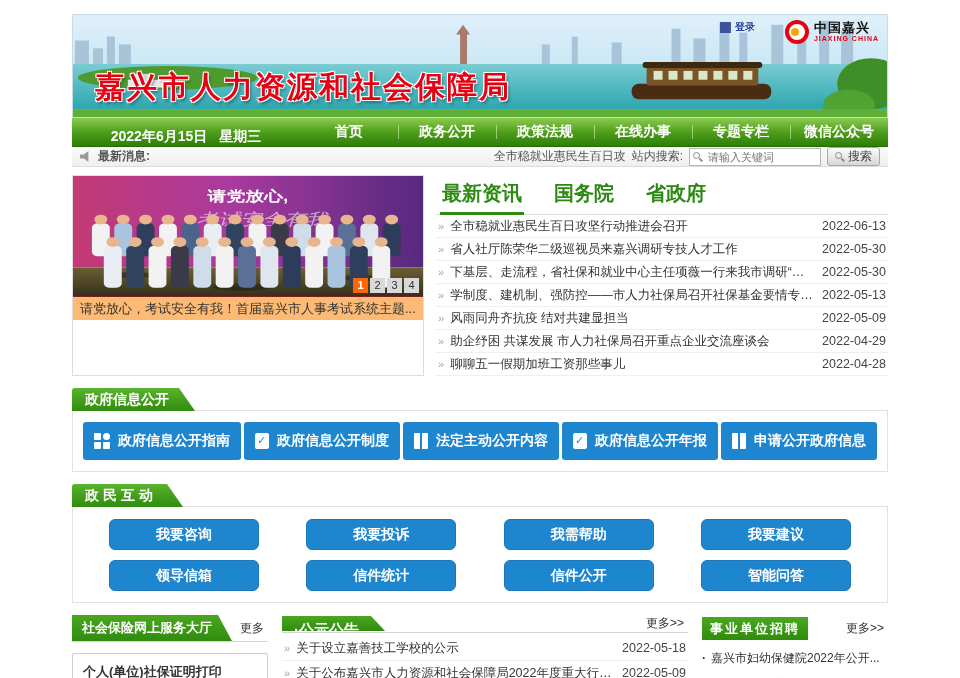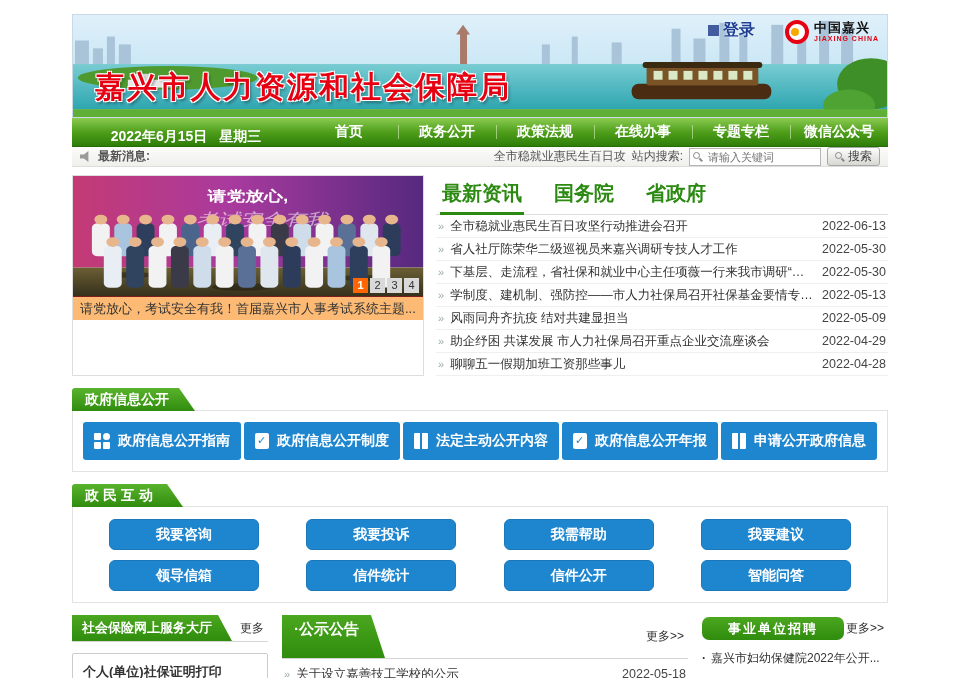--- a/index.html
+++ b/index.html
@@ -8,21 +8,21 @@
   .page { width:960px; height:678px; background:#fff; overflow:hidden; position:relative; margin:0 auto; }
   .wrap { width:816px; margin:0 auto; }
 
   
   .banner { margin-top:14px; height:104px; position:relative; border:1px solid #c9d9e5; overflow:hidden; }
   .banner svg { position:absolute; inset:0; width:100%; height:100%; }
   .banner-title { position:absolute; left:22px; top:52px; font-size:30px; font-weight:bold; color:#e60012; letter-spacing:2px;
     text-shadow:-1px -1px 0 #fff,1px -1px 0 #fff,-1px 1px 0 #fff,1px 1px 0 #fff,2px 3px 3px rgba(0,0,0,.35); }
   .login { position:absolute; top:5px; right:132px; display:flex; align-items:center; gap:4px; cursor:pointer; }
   .login-ico { width:11px; height:11px; background:#28418f; opacity:.85; }
-  .login-label { font-size:16px; font-weight:bold; color:#1f3f94; text-shadow:0 0 2px rgba(255,255,255,.9); }
+  .login-label { font-size:10px; font-weight:bold; color:#1f3f94; text-shadow:0 0 2px rgba(255,255,255,.9); }
   .logo { position:absolute; top:5px; right:8px; display:flex; align-items:center; gap:5px; }
   .logo-mark { width:24px; height:24px; border-radius:50%; border:4px solid #e60012; position:relative; background:#fff; }
   .logo-mark::before { content:""; position:absolute; width:8px; height:8px; background:#f6a800; border-radius:50%; left:2px; top:4px; }
   .logo-text { display:flex; flex-direction:column; line-height:1.1; }
   .logo-cn { font-size:13px; font-weight:bold; color:#111; letter-spacing:1px; }
   .logo-en { font-size:7px; font-weight:bold; color:#e60012; letter-spacing:1px; }
 
   
   .nav { height:29px; display:flex; background:linear-gradient(180deg,#8bcb51 0%,#4f9f1b 50%,#2e7d09 100%); border-bottom:1px solid #256d05; }
   .nav-date { width:228px; display:flex; align-items:flex-end; justify-content:center; gap:12px; color:#fff; font-weight:bold; font-size:14px; }
@@ -84,22 +84,22 @@
   .int-btn { height:31px; background:#1e86cf; border:1px solid #1b79bb; border-radius:6px; color:#fff; font-size:14px; font-weight:bold; display:flex; align-items:center; justify-content:center; cursor:pointer; }
 
   
   .row2 { display:flex; gap:14px; margin-top:12px; }
   .col-a { width:196px; flex:0 0 auto; }
   .col-b { flex:1; min-width:0; }
   .col-c { width:186px; flex:0 0 auto; }
   .hdr { display:flex; align-items:center; border-bottom:1px solid #d5d5d5; }
   .hdr-band { height:26px; line-height:26px; background:linear-gradient(#4ba71f,#2f8c0d); color:#fff; font-weight:bold; font-size:13px; padding:0 20px 0 10px;
     clip-path:polygon(0 0,calc(100% - 14px) 0,100% 100%,0 100%); }
-  .hdr-band.big { font-size:15px; padding:0 26px 0 12px; height:43px; line-height:27px; }
-  .hdr-rect { height:23px; line-height:23px; background:linear-gradient(#4ba71f,#2f8c0d); color:#fff; font-weight:bold; font-size:13px; padding:0 26px; letter-spacing:2px; margin:2px 0;border-radius:7px; }
+  .hdr-band.big { font-size:15px; padding:0 26px 0 12px; height:15px; line-height:27px; }
+  .hdr-rect { height:23px; line-height:23px; background:linear-gradient(#4ba71f,#2f8c0d); color:#fff; font-weight:bold; font-size:13px; padding:0 8px; letter-spacing:2px; margin:2px 0; }
   .more { margin-left:auto; font-size:12px; color:#333; cursor:pointer; padding-right:4px; white-space:nowrap; }
   .svc-item { border:1px solid #ccc; border-radius:2px; height:38px; display:flex; align-items:center; padding:0 10px; font-size:13px; font-weight:bold; color:#333; margin-top:11px; background:#fff; cursor:pointer; }
   .ann-row { display:flex; align-items:center; height:25px; border-bottom:1px solid #f0f0f0; font-size:12.5px; color:#333; gap:6px; padding:0 2px; cursor:pointer; }
   .rec-item { display:flex; align-items:center; gap:5px; font-size:12px; color:#333; height:26px; cursor:pointer; }
   .dot::before { content:"\00B7"; font-weight:bold; color:#333; }
   .col-b .list, .col-c .list { margin-top:3px; }
 </style>
 </head>
 <body>
 

